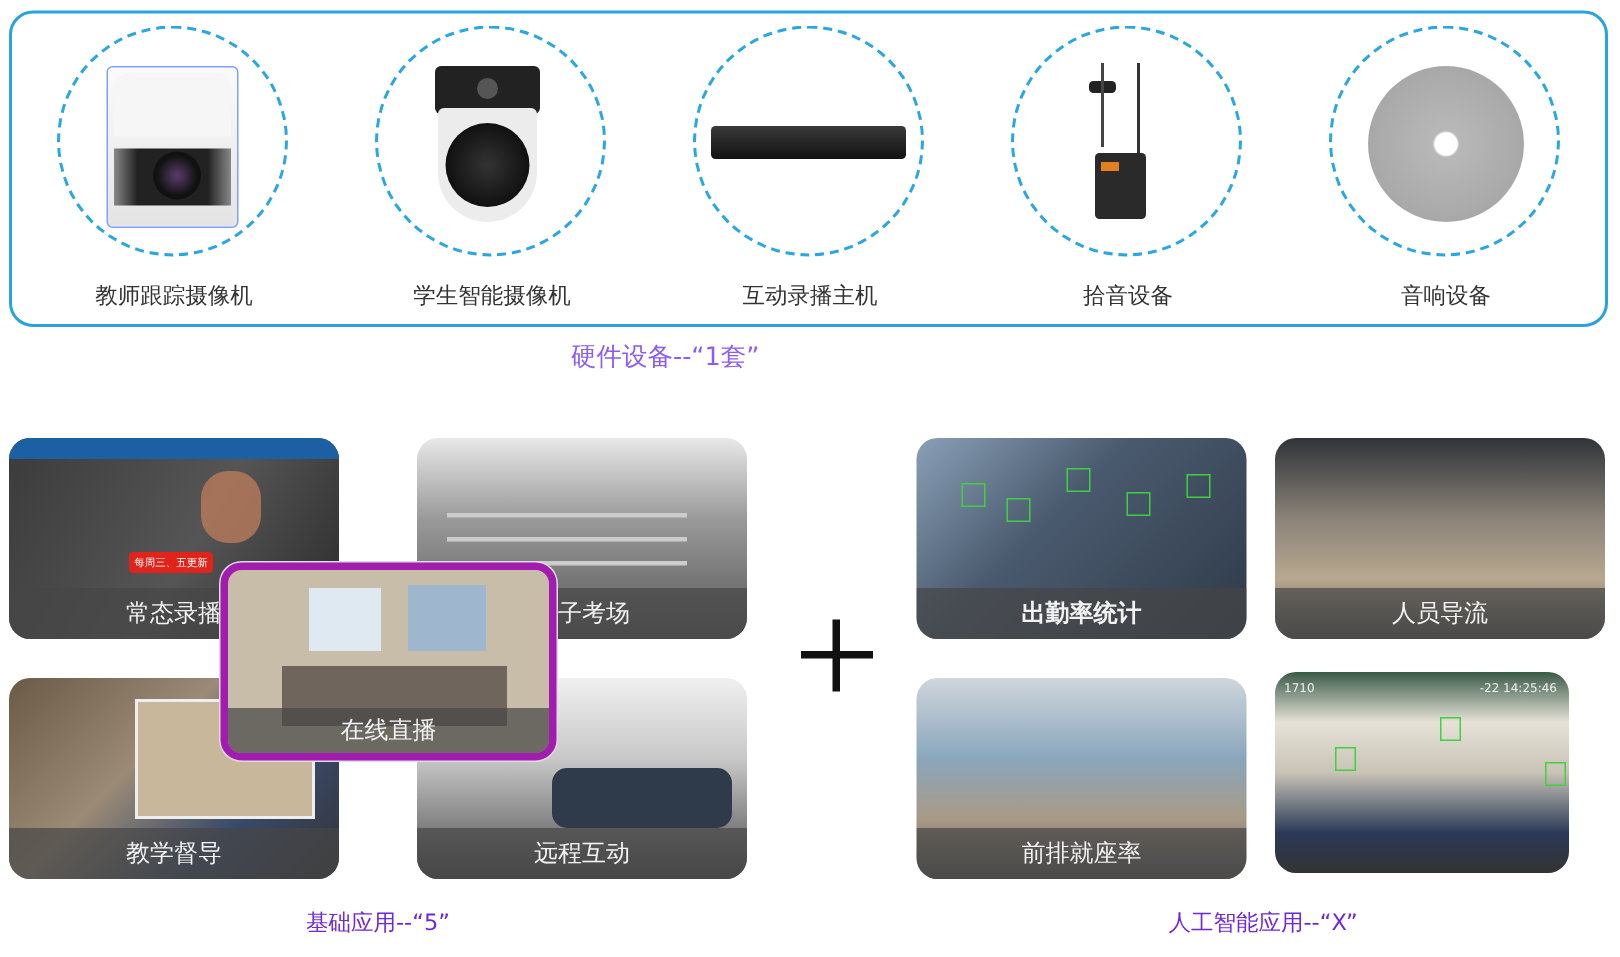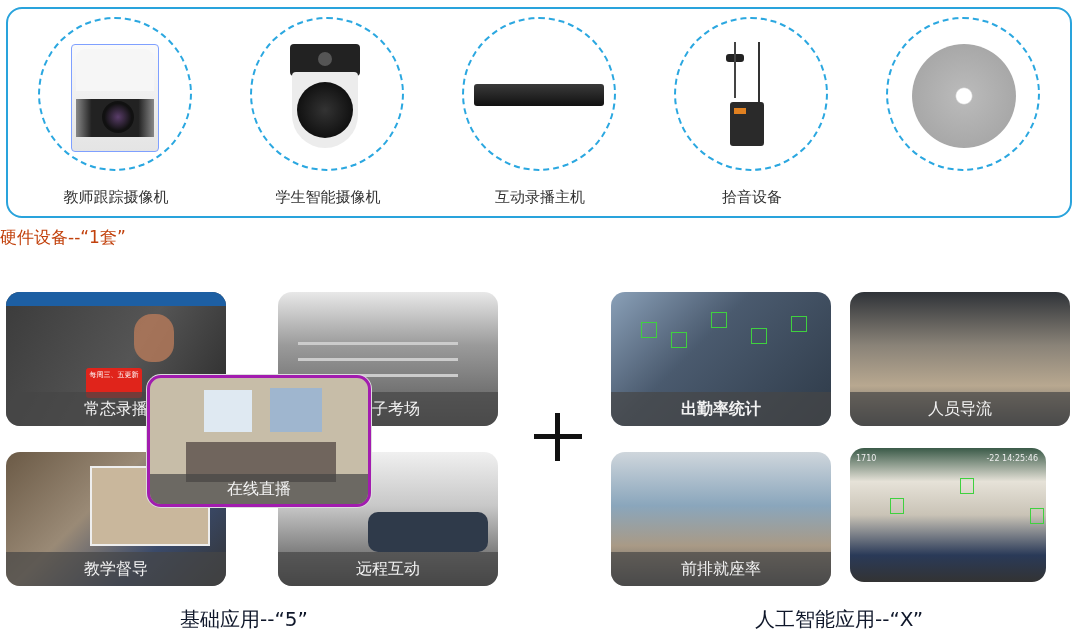--- a/index.html
+++ b/index.html
@@ -4,26 +4,26 @@
 <style>
   * { box-sizing: border-box; margin: 0; padding: 0; }
   body { width: 1080px; height: 638px; background: #ffffff; position: relative; overflow: hidden;
          font-family: "DejaVu Sans", "Liberation Sans", sans-serif; color: #333; }
   .hw-box { position: absolute; left: 6px; top: 7px; width: 1066px; height: 211px;
             border: 2px solid #29a3dc; border-radius: 16px; }
   .hw-item { position: absolute; top: 10px; width: 170px; height: 200px; }
   .hw-circle { position: absolute; left: 12px; top: 7px; width: 154px; height: 154px; border-radius: 50%;
                border: 2px dashed #2aa7e0; }
   .hw-label { position: absolute; top: 178px; left: 0; width: 180px; text-align: center; font-size: 15px; color: #333; }
-  .hw-caption { position: absolute; top: 226px; left: 0; width: 887px; font-size: 17px; color: #c2410c; }
+  .hw-caption { position: absolute; top: 226px; left: 0; width: 887px; text-align: center; font-size: 17px; color: #8b5cf6; }
   .dev { position: absolute; }
   .tile { position: absolute; border-radius: 14px; overflow: hidden; }
   .tile .cap { position: absolute; left: 0; right: 0; bottom: 0; height: 34px; background: rgba(70,70,70,0.7);
                color: #f2f2f2; font-size: 16px; text-align: center; line-height: 34px; }
-  .sec-caption { position: absolute; font-size: 20px; color: #0f172a; }
+  .sec-caption { position: absolute; font-size: 15px; color: #6d28d9; margin-left: 24px; }
   .plus { position: absolute; left: 534px; top: 413px; width: 48px; height: 48px; }
   .plus:before { content: ""; position: absolute; left: 21px; top: 0; width: 5px; height: 48px; background: #111; }
   .plus:after { content: ""; position: absolute; left: 0; top: 21px; width: 48px; height: 5px; background: #111; }
   .row { position: absolute; height: 3px; background: rgba(255,255,255,0.25); }
 </style>
 </head>
 <body>
 
 <div class="hw-box"></div>
 
@@ -62,49 +62,50 @@
     <div style="position:absolute;left:36px;top:0;width:2px;height:60px;background:#333"></div>
     <div style="position:absolute;left:8px;top:60px;width:34px;height:44px;background:#2a2a2a;border-radius:3px"></div>
     <div style="position:absolute;left:12px;top:66px;width:12px;height:6px;background:#e08020"></div>
   </div>
   <div class="hw-label">拾音设备</div>
 </div>
 
 <div class="hw-item" style="left:874px">
   <div class="hw-circle"></div>
   <div class="dev" style="left:38px;top:34px;width:104px;height:104px;border-radius:50%;background:radial-gradient(circle,#fff 10%,#b8b8b8 12%,#a8a8a8 70%,#e6e6e6 74%,#cfcfcf 100%);"></div>
+  <div class="hw-label">音响设备</div>
 </div>
 
 <div class="hw-caption">硬件设备--“1套”</div>
 
 <div class="tile" style="left:6px;top:292px;width:220px;height:134px;background:linear-gradient(120deg,#3b3b3b,#555 55%,#2a2a2a);">
   <div style="position:absolute;left:0;top:0;width:220px;height:14px;background:#1d5fa3"></div>
   <div style="position:absolute;left:128px;top:22px;width:40px;height:48px;border-radius:18px;background:#b87a5a;opacity:.8"></div>
-  <div style="position:absolute;left:80px;top:76px;width:56px;height:30px;background:#e0241b;border-radius:3px;color:#fff;font-size:7px;line-height:14px;text-align:center">每周三、五更新</div>
+  <div style="position:absolute;left:80px;top:76px;width:56px;height:14px;background:#e0241b;border-radius:3px;color:#fff;font-size:7px;line-height:14px;text-align:center">每周三、五更新</div>
   <div class="cap">常态录播</div>
 </div>
 
 <div class="tile" style="left:278px;top:292px;width:220px;height:134px;background:linear-gradient(#e8e8e8,#9a9a9a 40%,#555);">
   <div class="row" style="left:20px;top:50px;width:160px;background:#ccc"></div>
   <div class="row" style="left:20px;top:66px;width:160px;background:#ccc"></div>
   <div class="row" style="left:20px;top:82px;width:160px;background:#ccc"></div>
   <div class="cap">电子考场</div>
 </div>
 
 <div class="tile" style="left:6px;top:452px;width:220px;height:134px;background:linear-gradient(135deg,#6b5a46,#9a8a76 40%,#3a4a6a 70%,#333);">
   <div style="position:absolute;left:84px;top:14px;width:120px;height:80px;background:#c9b79c;border:2px solid #eee"></div>
   <div class="cap">教学督导</div>
 </div>
 
 <div class="tile" style="left:278px;top:452px;width:220px;height:134px;background:linear-gradient(#f0f0f0,#c8c8c8 40%,#4a4a4a);">
   <div style="position:absolute;left:90px;top:60px;width:120px;height:40px;background:#2f3a4a;border-radius:10px"></div>
   <div class="cap">远程互动</div>
 </div>
 
-<div class="tile" style="left:147px;top:375px;width:224px;height:132px;border:3px solid #a21caf;border-radius:14px;background:#c7bda8;box-shadow:0 0 0 1px #ddd;">
+<div class="tile" style="left:147px;top:375px;width:224px;height:132px;border:5px solid #a21caf;border-radius:14px;background:#c7bda8;box-shadow:0 0 0 1px #ddd;">
   <div style="position:absolute;left:54px;top:12px;width:48px;height:42px;background:#dfe9f2"></div>
   <div style="position:absolute;left:120px;top:10px;width:52px;height:44px;background:#9fb6cf"></div>
   <div style="position:absolute;left:36px;top:64px;width:150px;height:40px;background:#5a4f4a;opacity:.8"></div>
   <div class="cap" style="height:30px;line-height:30px">在线直播</div>
 </div>
 
 <div class="sec-caption" style="left:180px;top:606px">基础应用--“5”</div>
 
 <div class="plus"></div>
 

